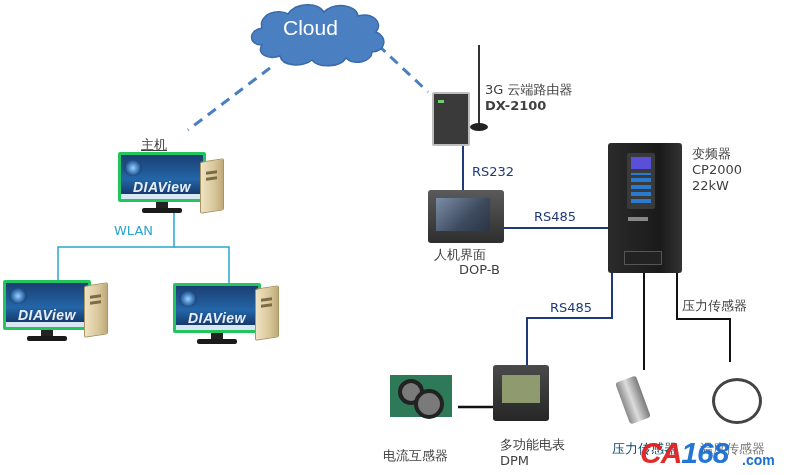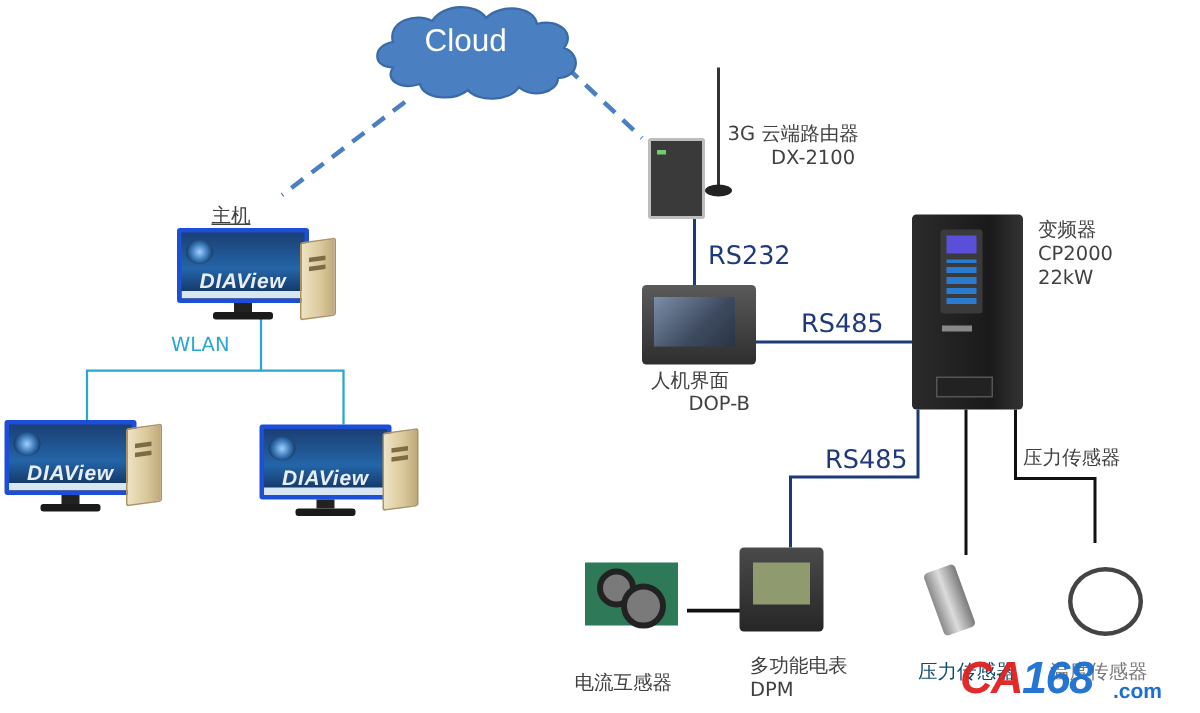--- a/index.html
+++ b/index.html
@@ -1,26 +1,26 @@
 <!DOCTYPE html>
 <html><head>
 <meta charset="utf-8">
 <style>
   html, body { margin:0; padding:0; background:#ffffff; }
   body { width:800px; height:475px; position:relative; overflow:hidden;
          font-family:"DejaVu Sans","Liberation Sans",sans-serif; }
   svg.links { position:absolute; left:0; top:0; width:800px; height:475px; }
   .lbl { position:absolute; font-size:13px; color:#404040; line-height:15px; white-space:nowrap; }
-  .lbl-blue { color:#1f3a7a; font-size:17px; }
+  .lbl-blue { color:#1f3a7a; font-size:13px; }
   .lbl-cyan { color:#2aa6cf; font-size:13px; }
   .cloud-text { position:absolute; left:283px; top:16px; color:#fff; font-size:21px;
                 font-family:"Liberation Sans",sans-serif; }
   
   .monitor { position:absolute; width:88px; height:62px; }
-  .monitor .screen { position:absolute; left:0; top:0; width:88px; height:50px; background:#1d4ed8; border-radius:2px; }
+  .monitor .screen { position:absolute; left:0; top:0; width:88px; height:50px; background:#22c55e; border-radius:2px; }
   .monitor .disp { position:absolute; left:3px; top:3px; width:82px; height:44px;
      background:linear-gradient(180deg,#1b3f73 0%,#2465a8 55%,#0f2c57 100%); overflow:hidden; }
   .monitor .eye { position:absolute; left:3px; top:5px; width:18px; height:16px; border-radius:50%;
      background:radial-gradient(circle,#9fd0ff 0%,#3a78b8 45%,#10305a 80%); }
   .monitor .brand { position:absolute; left:12px; top:24px; color:#e8eef8; font-weight:bold; font-size:14px;
      font-family:"Liberation Sans",sans-serif; font-style:italic; letter-spacing:0.5px; }
   .monitor .bar { position:absolute; left:0; bottom:0; width:100%; height:5px; background:#d8e6f4; }
   .monitor .neck { position:absolute; left:38px; top:50px; width:12px; height:6px; background:#222; }
   .monitor .base { position:absolute; left:24px; top:56px; width:40px; height:5px; background:#1a1a1a; border-radius:2px; }
   .tower { position:absolute; width:22px; height:50px;
@@ -140,21 +140,21 @@
     <div class="slot"></div>
     <div class="slot slot2"></div>
   </div>
 
 <div class="antenna"></div>
 <div class="antenna-base"></div>
 <div class="router">
     <div class="led"></div>
   </div>
 <div class="lbl" style="left:485px;top:82px;">3G 云端路由器</div>
-<div class="lbl" style="left:514px;top:98px;">DX-2100</div>
+<div class="lbl" style="left:485px;top:98px;font-weight:bold;">DX-2100</div>
 
 <div class="lbl lbl-blue" style="left:472px;top:164px;">RS232</div>
 
 <div class="hmi">
     <div class="scr"></div>
   </div>
 <div class="lbl" style="left:434px;top:247px;">人机界面</div>
 <div class="lbl" style="left:459px;top:262px;">DOP-B</div>
 
 <div class="lbl lbl-blue" style="left:534px;top:209px;">RS485</div>

